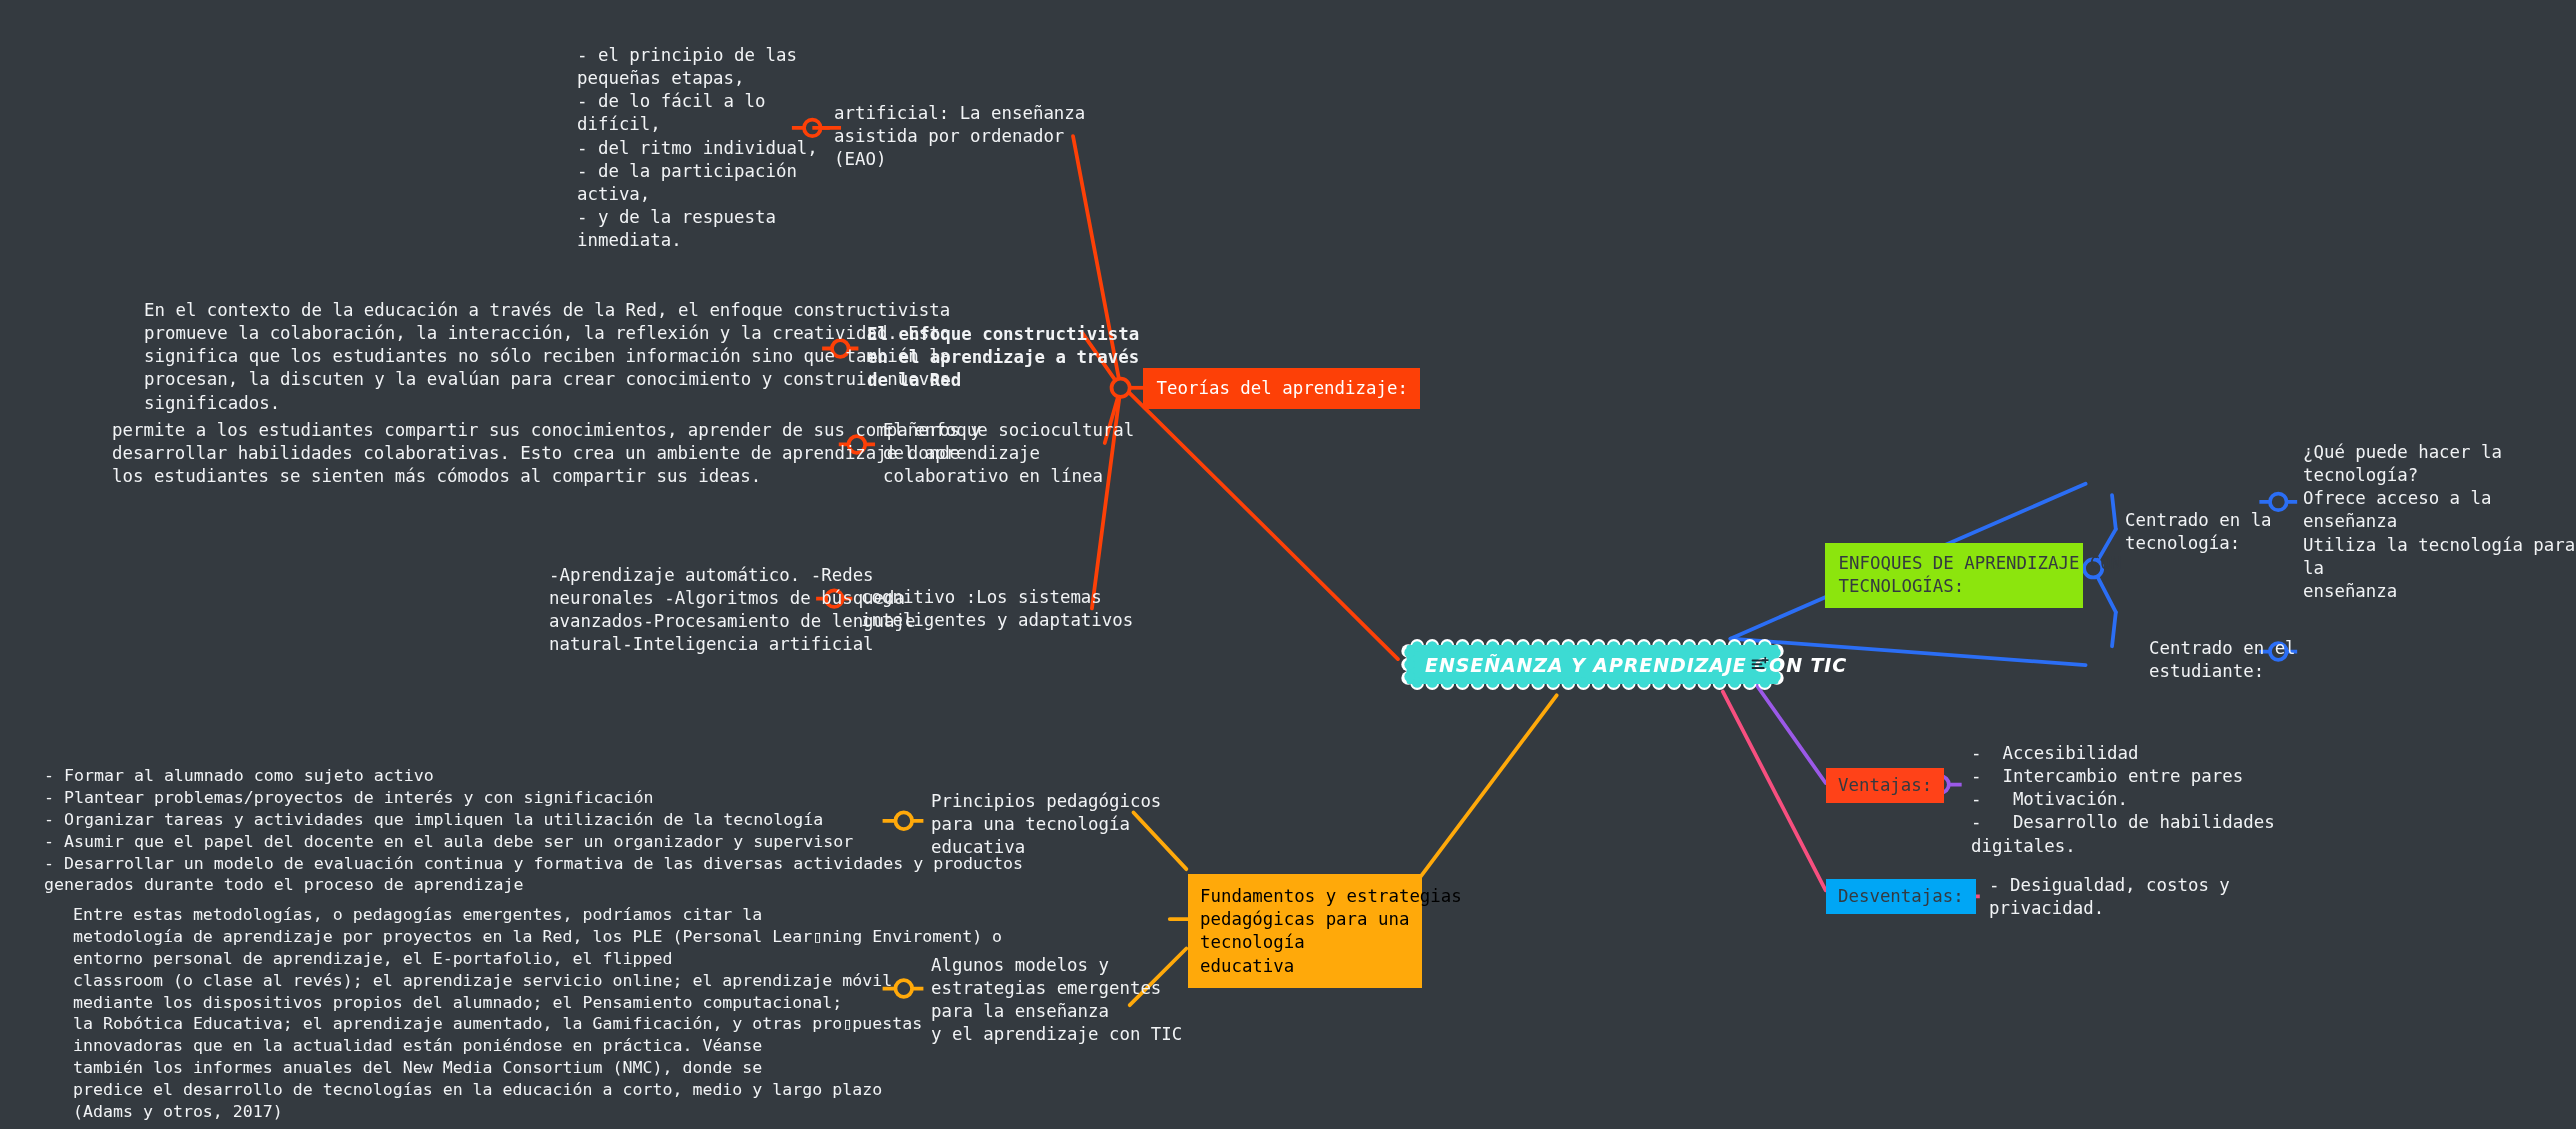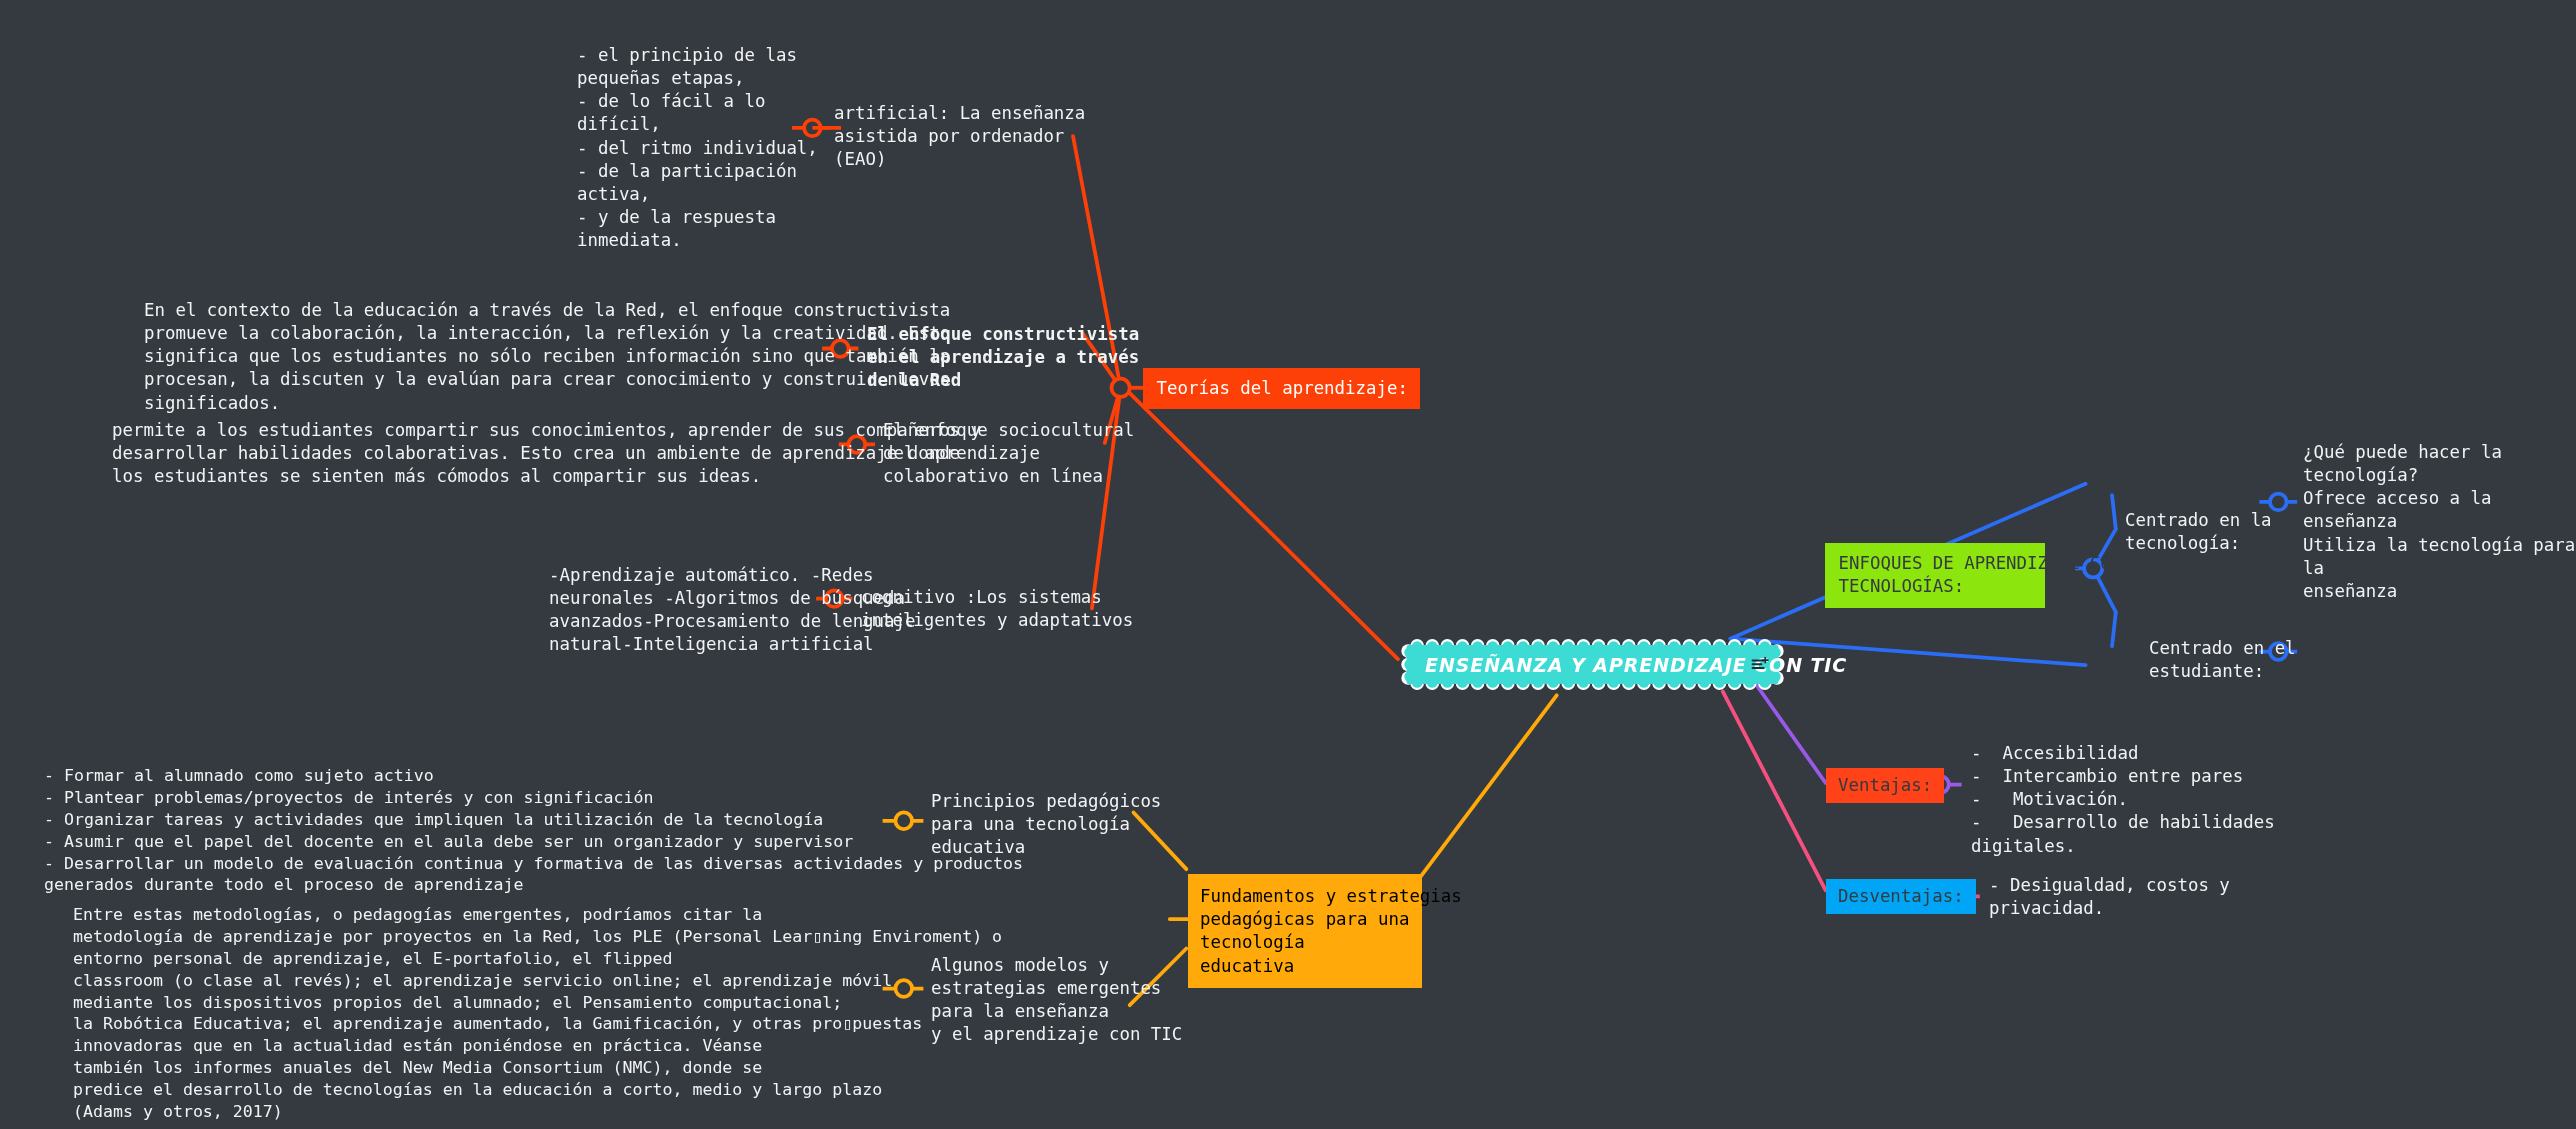--- a/index.html
+++ b/index.html
@@ -348,21 +348,21 @@
 del aprendizaje
 colaborativo en línea</div>
 
   <div class="node txt" style="left:549px; top:564px;">-Aprendizaje automático. -Redes
 neuronales -Algoritmos de búsqueda
 avanzados-Procesamiento de lenguaje
 natural-Inteligencia artificial</div>
   <div class="node txt" style="left:861px; top:586px;">cognitivo :Los sistemas
 inteligentes y adaptativos</div>
 
-  <div class="node box box-green" style="left:1825px; top:543px; width:220px;">ENFOQUES DE APRENDIZAJE CON
+  <div class="node box box-green" style="left:1825px; top:543px; width:258px;">ENFOQUES DE APRENDIZAJE CON
 TECNOLOGÍAS:</div>
 
   <div class="node txt" style="left:2125px; top:509px;">Centrado en la
 tecnología:</div>
   <div class="node txt" style="left:2303px; top:441px;">¿Qué puede hacer la
 tecnología?
 Ofrece acceso a la
 enseñanza
 Utiliza la tecnología para
 la

